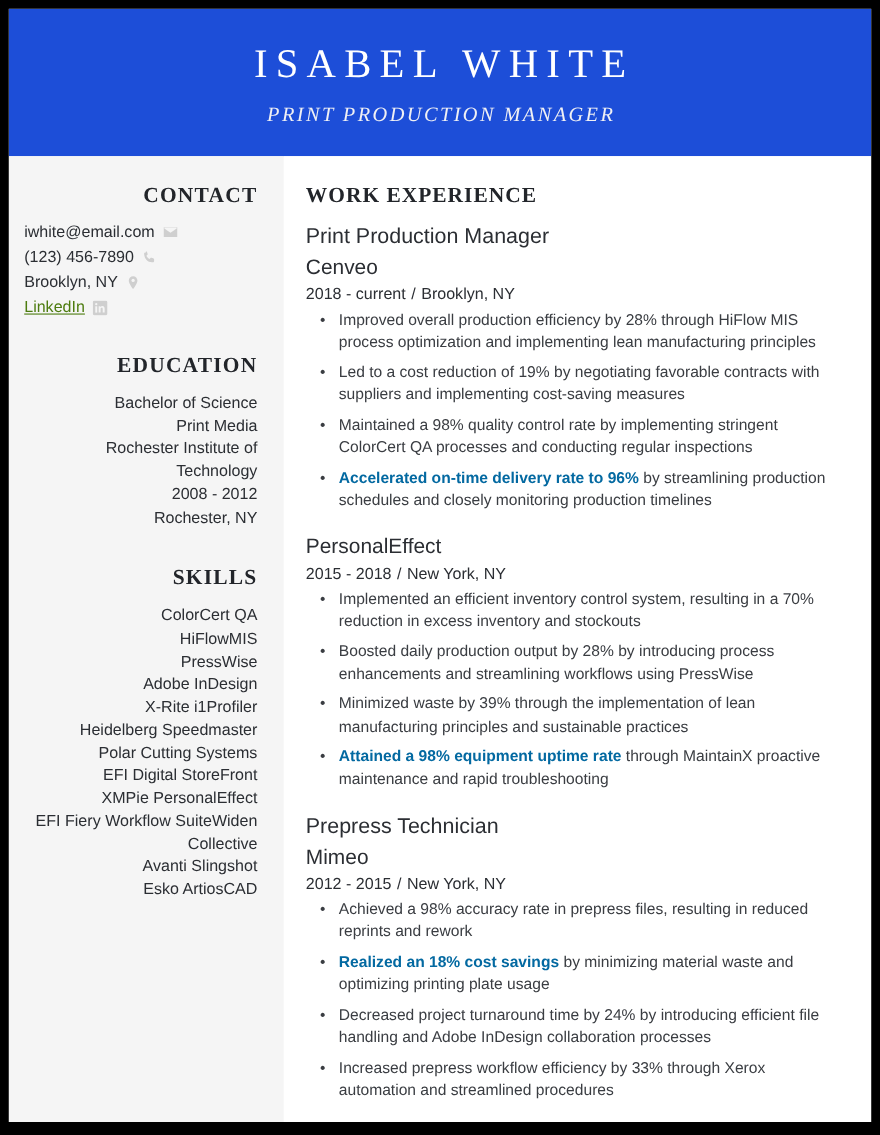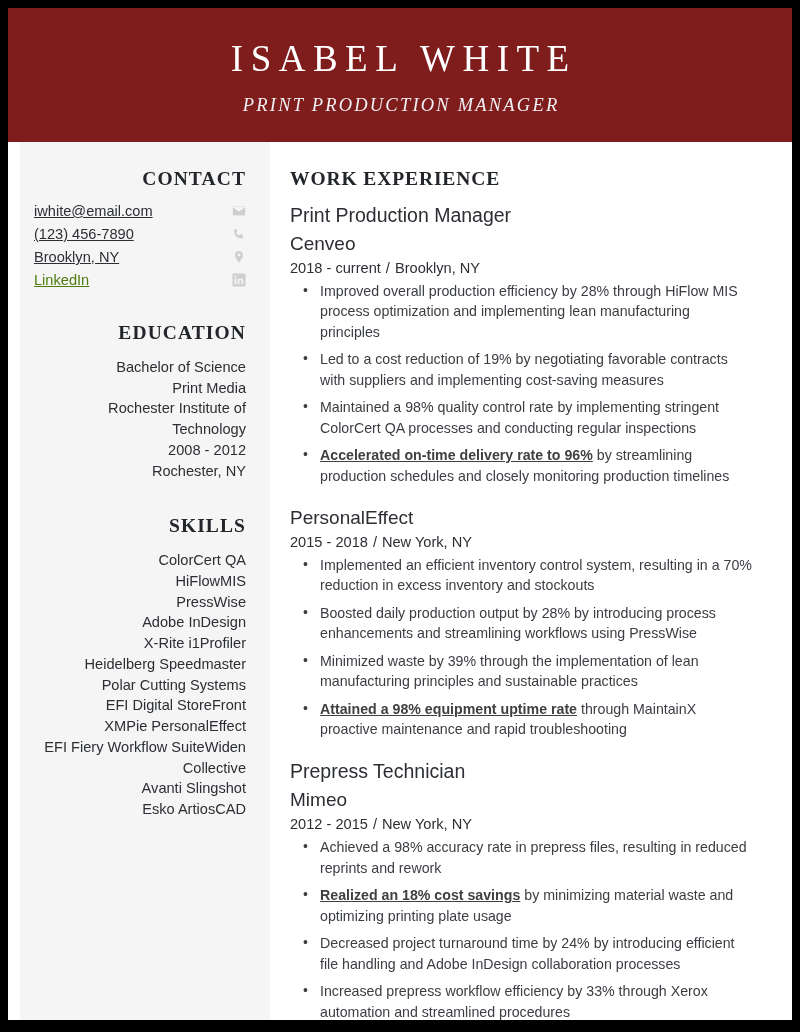--- a/index.html
+++ b/index.html
@@ -16,21 +16,21 @@
     left: 8px;
     top: 8px;
     width: 784px;
     height: 1012px;
     background: #ffffff;
     overflow: hidden;
   }
 
   
   .header {
-    background: #7f1d1d;
+    background: #1d4ed8;
     height: 134px;
     width: 100%;
     display: flex;
     flex-direction: column;
     align-items: center;
     justify-content: center;
     padding-top: 4px;
   }
   .name {
     font-family: "Liberation Serif", serif;
@@ -51,21 +51,20 @@
     text-indent: 2.2px;
     margin-top: 15px;
     white-space: nowrap;
   }
 
   
   .body {
     display: flex;
     align-items: stretch;
     height: 878px;
-    padding-left: 12px;
   }
 
   
   .sidebar {
     width: 250px;
     flex: 0 0 250px;
     background: #f5f5f5;
     padding: 26px 24px 0 14px;
     text-align: right;
   }
@@ -77,26 +76,25 @@
     color: #22252a;
     text-transform: uppercase;
     margin-bottom: 13px;
   }
   .side-block { margin-bottom: 34px; }
   .side-block.skills-block { margin-bottom: 0; }
 
   .contact-row {
     display: flex;
     align-items: center;
-    justify-content: space-between;
+    justify-content: flex-start;
     gap: 7px;
     margin-bottom: 7px;
     font-size: 14.6px;
     color: #2b2e33;
-    text-decoration: underline;
   }
   .contact-text { white-space: nowrap; }
   .contact-link {
     color: #4d7c0f;
     text-decoration: underline;
     white-space: nowrap;
   }
   .ic {
     width: 14px;
     height: 14px;
@@ -168,22 +166,21 @@
   ul.bullets li::before {
     content: "\2022";
     position: absolute;
     left: 13px;
     top: -1px;
     font-size: 14px;
     color: #3a3d42;
   }
   .emph {
     font-weight: bold;
-    text-decoration: underline;
-    color: #404040;
+    color: #0369a1;
   }
 </style>
 </head>
 <body>
 
 <div class="page">
 
   <div class="header">
     <div class="name">ISABEL WHITE</div>
     <div class="subtitle">PRINT PRODUCTION MANAGER</div>

